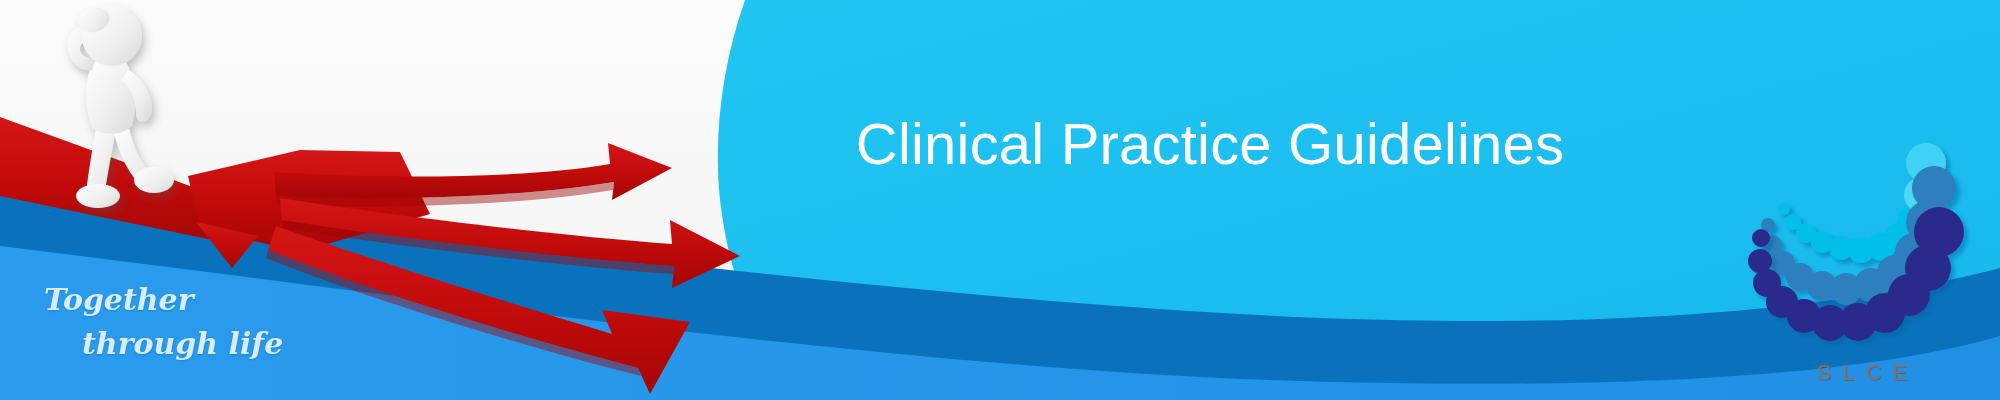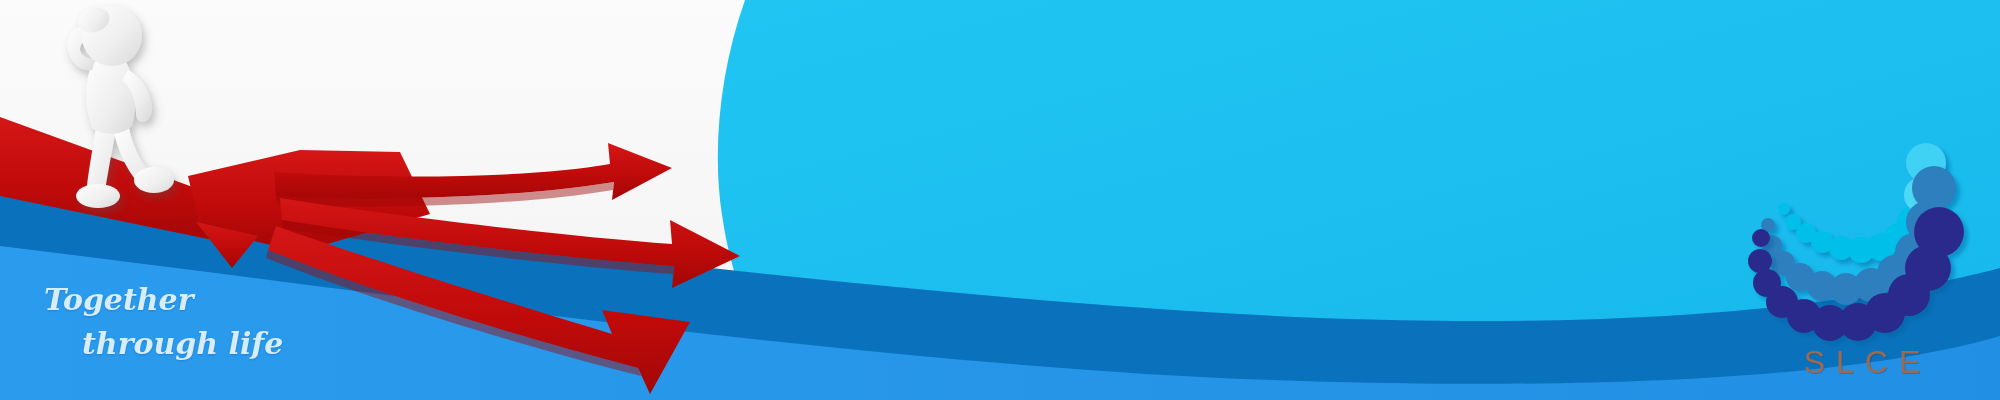--- a/index.html
+++ b/index.html
@@ -53,26 +53,26 @@
     line-height: 1.45;
     text-shadow: 0 1px 2px rgba(0,60,120,0.25);
   }
   #tagline .l1 { display: block; padding-left: 4px; margin-left: 16px; }
   #tagline .l2 { display: block; padding-left: 58px; }
 
   
   #slce-wordmark {
     position: absolute;
     left: 1762px;
-    top: 344px;
+    top: 360px;
     width: 200px;
     text-align: center;
     color: #9a6a52;
     font-family: "Liberation Sans", sans-serif;
-    font-size: 32px;
+    font-size: 22px;
     font-weight: 400;
     letter-spacing: 11px;
     text-indent: 11px;
     text-shadow: 1px 1px 0 rgba(40,70,110,0.35);
   }
 </style>
 </head>
 <body>
 
 <div id="banner">
@@ -228,20 +228,21 @@
         <circle cx="1830" cy="323" r="18" fill="#2a2a8c"></circle>
         <circle cx="1858" cy="322" r="19" fill="#2a2a8c"></circle>
         <circle cx="1885" cy="313" r="20" fill="#2a2a8c"></circle>
         <circle cx="1909" cy="295" r="21" fill="#2a2a8c"></circle>
         <circle cx="1928" cy="268" r="23" fill="#2a2a8c"></circle>
         <circle cx="1939" cy="232" r="25" fill="#2a2a8c"></circle>
       </g>
     </svg>
   </div>
 
+  <div id="title">Clinical Practice Guidelines</div>
 
   <div id="tagline">
     <span class="l1">Together</span>
     <span class="l2">through life</span>
   </div>
 
   <div id="slce-wordmark">SLCE</div>
 
 </div>
 

